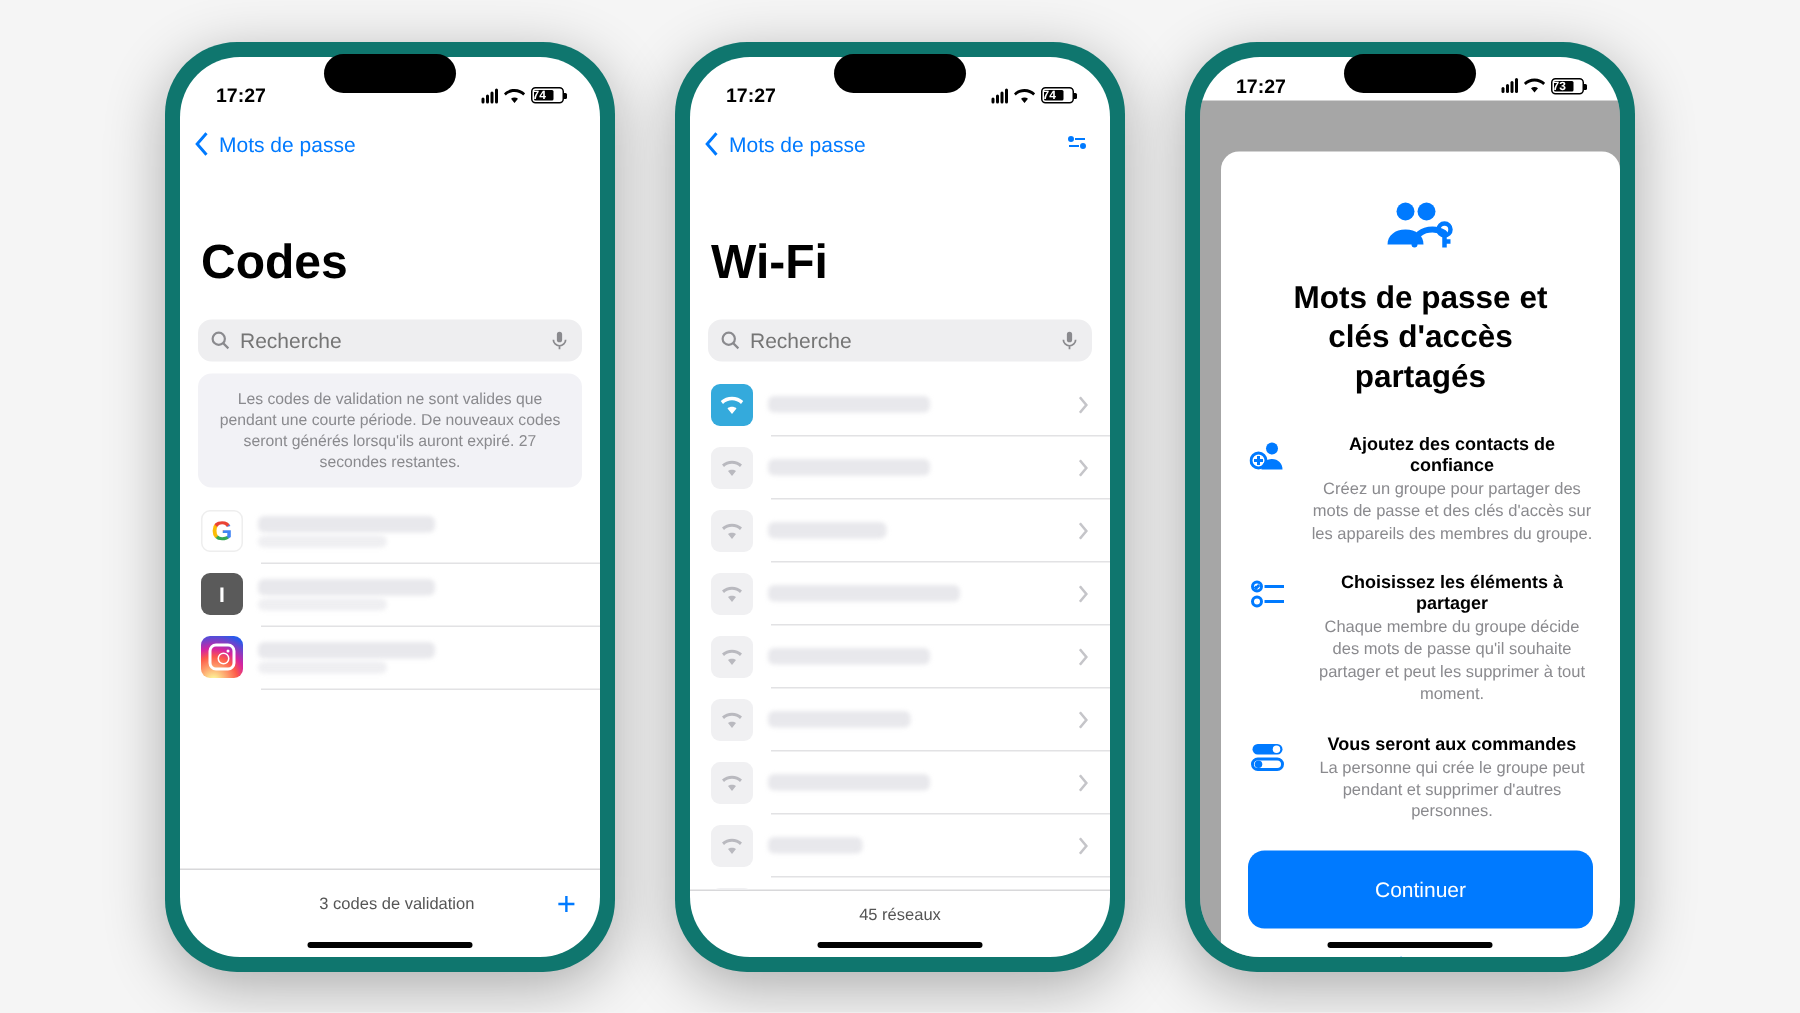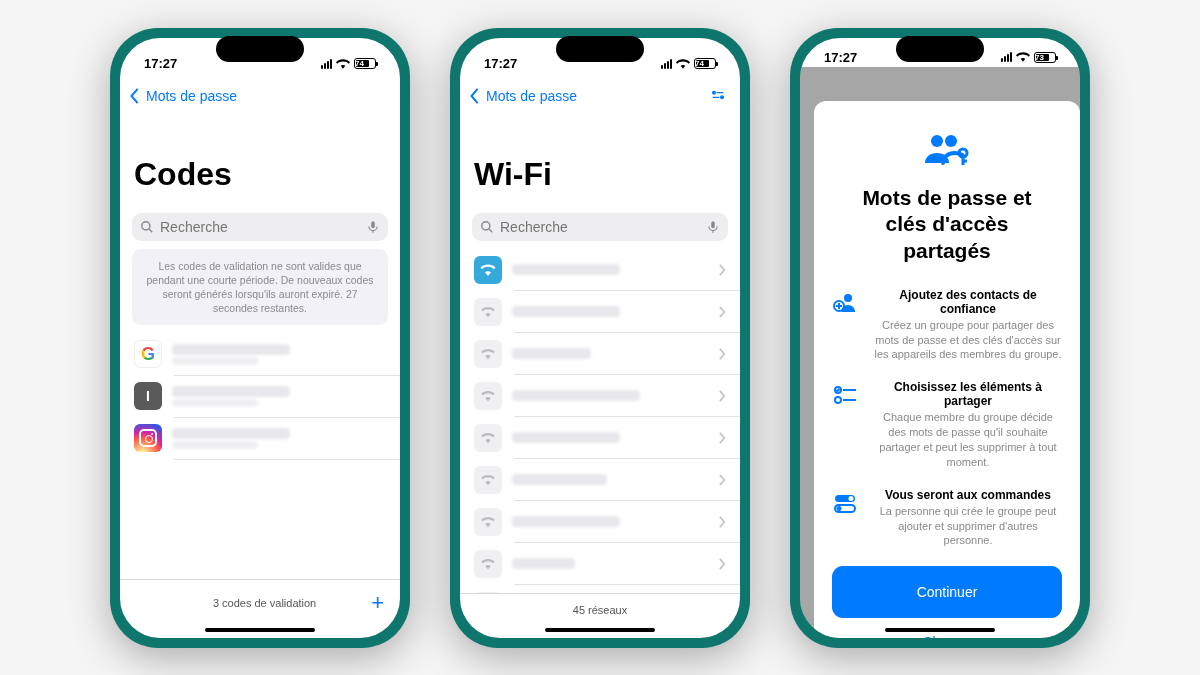--- a/index.html
+++ b/index.html
@@ -547,21 +547,21 @@
           <div class="feature-icon">
             <svg width="26" height="26" viewBox="0 0 26 26" fill="currentColor">
                 <rect x="2" y="5" width="20" height="7" rx="3.5"></rect>
                 <circle cx="18" cy="8.5" r="2.5" fill="#fff"></circle>
                 <rect x="2" y="15" width="20" height="7" rx="3.5" fill="none" stroke="currentColor" stroke-width="2"></rect>
                 <circle cx="6" cy="18.5" r="2.5"></circle>
               </svg>
           </div>
           <div class="feature-text">
             <h4>Vous seront aux commandes</h4>
-            <p>La personne qui crée le groupe peut ajouter et supprimer d'autres personne.</p>
+            <p>La personne qui crée le groupe peut pendant et supprimer d'autres personnes.</p>
           </div>
         </div>
 
         <div class="modal-buttons">
           <div class="btn-primary">Continuer</div>
           <div class="btn-secondary">Chaque</div>
         </div>
       </div>
     </div>
     <div class="home-indicator"></div>

